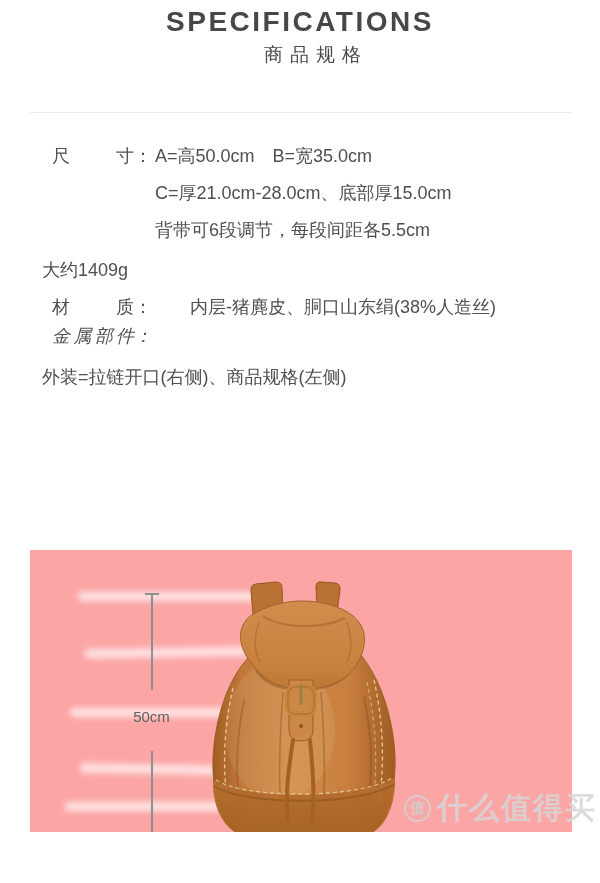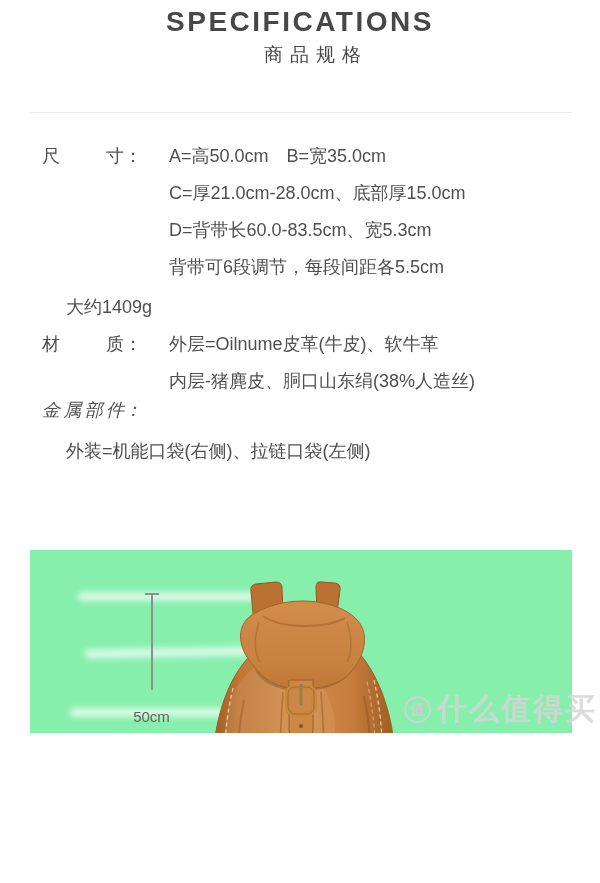--- a/index.html
+++ b/index.html
@@ -1,39 +1,39 @@
 <!DOCTYPE html>
 <html><head>
 <meta charset="utf-8">
 <style>
   html,body{margin:0;padding:0;background:#fff;}
-  .page{position:relative;width:600px;height:733px;background:#ffffff;overflow:hidden;
+  .page{position:relative;width:600px;height:832px;background:#ffffff;overflow:hidden;
         font-family:"Liberation Sans","DejaVu Sans",sans-serif;color:#4e4e4e;}
 
   
   .title{position:absolute;top:6px;left:0;width:100%;margin:0;text-align:center;
          font-size:28px;font-weight:600;letter-spacing:2.5px;color:#474747;}
   .subtitle{position:absolute;top:42px;left:16px;width:100%;margin:0;text-align:center;
          font-size:19px;font-weight:500;letter-spacing:7px;color:#4a4a4a;}
   .divider{position:absolute;top:112px;left:30px;width:542px;height:1px;background:#ececec;}
 
   
   .specs{position:absolute;top:138px;left:42px;width:540px;font-size:18px;color:#4f4f4f;}
   .spec-row{display:flex;}
   .spec-row:nth-child(1){margin-bottom:3px;}
-  .spec-row:nth-child(3){margin-bottom:-8px;}
+  .spec-row:nth-child(3){margin-bottom:-8px;gap:35px;}
   .spec-row:nth-child(4){margin-bottom:4px;font-style:italic;}
-  .spec-label{width:103px;flex-shrink:0;line-height:37px;height:37px;white-space:nowrap;}
+  .spec-label{width:103px;flex-shrink:0;line-height:37px;height:37px;white-space:nowrap;margin-left:10px;}
   .jl{display:inline-block;width:82px;text-align:justify;text-align-last:justify;vertical-align:top;}
   .colon{display:inline-block;}
-  .spec-lines{flex:1;margin-left:24px;}
+  .spec-lines{flex:1;}
   .spec-line{line-height:37px;height:37px;white-space:nowrap;}
 
   
-  .photo{position:absolute;left:30px;top:550px;width:542px;height:302px;background:#86efac;}
+  .photo{position:absolute;left:30px;top:550px;width:542px;height:302px;background:#fca5a5;}
   .smudge{position:absolute;background:rgba(255,255,255,.7);filter:blur(3px);height:9px;border-radius:4px;}
 
   
   .vcap{position:absolute;left:115px;width:14px;height:2px;background:#8f8f8f;}
   .vseg{position:absolute;left:121px;width:2px;background:#8f8f8f;}
   .dim-label{position:absolute;color:#5f5f5f;font-size:15px;}
   .h-label{left:85px;top:158px;width:73px;text-align:center;}
   .hdim{position:absolute;left:210px;top:859px;width:199px;height:14px;display:flex;align-items:center;
         color:#5f5f5f;font-size:15px;}
   .hcap{width:2px;height:11px;background:#8f8f8f;flex-shrink:0;}
@@ -56,42 +56,40 @@
   <h1 class="title">SPECIFICATIONS</h1>
   <h2 class="subtitle">商品规格</h2>
   <div class="divider"></div>
 
   <div class="specs">
       <div class="spec-row">
         <div class="spec-label"><span class="jl">尺寸</span><span class="colon">：</span></div>
         <div class="spec-lines">
           <div class="spec-line">A=高50.0cm　B=宽35.0cm</div>
           <div class="spec-line">C=厚21.0cm-28.0cm、底部厚15.0cm</div>
-          <div class="spec-line">D=背带长60.0-83.5cm、宽5.3cm</div>
           <div class="spec-line">背带可6段调节，每段间距各5.5cm</div>
         </div>
       </div>
       <div class="spec-row">
         <div class="spec-lines">
           <div class="spec-line">大约1409g</div>
         </div>
       </div>
       <div class="spec-row">
         <div class="spec-label"><span class="jl">材质</span><span class="colon">：</span></div>
         <div class="spec-lines">
-          <div class="spec-line">外层=Oilnume皮革(牛皮)、软牛革</div>
           <div class="spec-line">内层-猪麂皮、胴口山东绢(38%人造丝)</div>
         </div>
       </div>
       <div class="spec-row">
         <div class="spec-label"><span class="jl">金属部件</span><span class="colon">：</span></div>
       </div>
       <div class="spec-row">
         <div class="spec-lines">
-          <div class="spec-line">外装=机能口袋(右侧)、拉链口袋(左侧)</div>
+          <div class="spec-line">外装=拉链开口(右侧)、商品规格(左侧)</div>
         </div>
       </div>
     </div>
 
   <div class="photo">
 
     <div class="smudge" style="left:48px;top:42px;width:200px;"></div>
     <div class="smudge" style="left:55px;top:98px;width:170px;transform:rotate(-1deg);"></div>
     <div class="smudge" style="left:40px;top:158px;width:200px;"></div>
     <div class="smudge" style="left:50px;top:215px;width:185px;transform:rotate(1deg);"></div>

